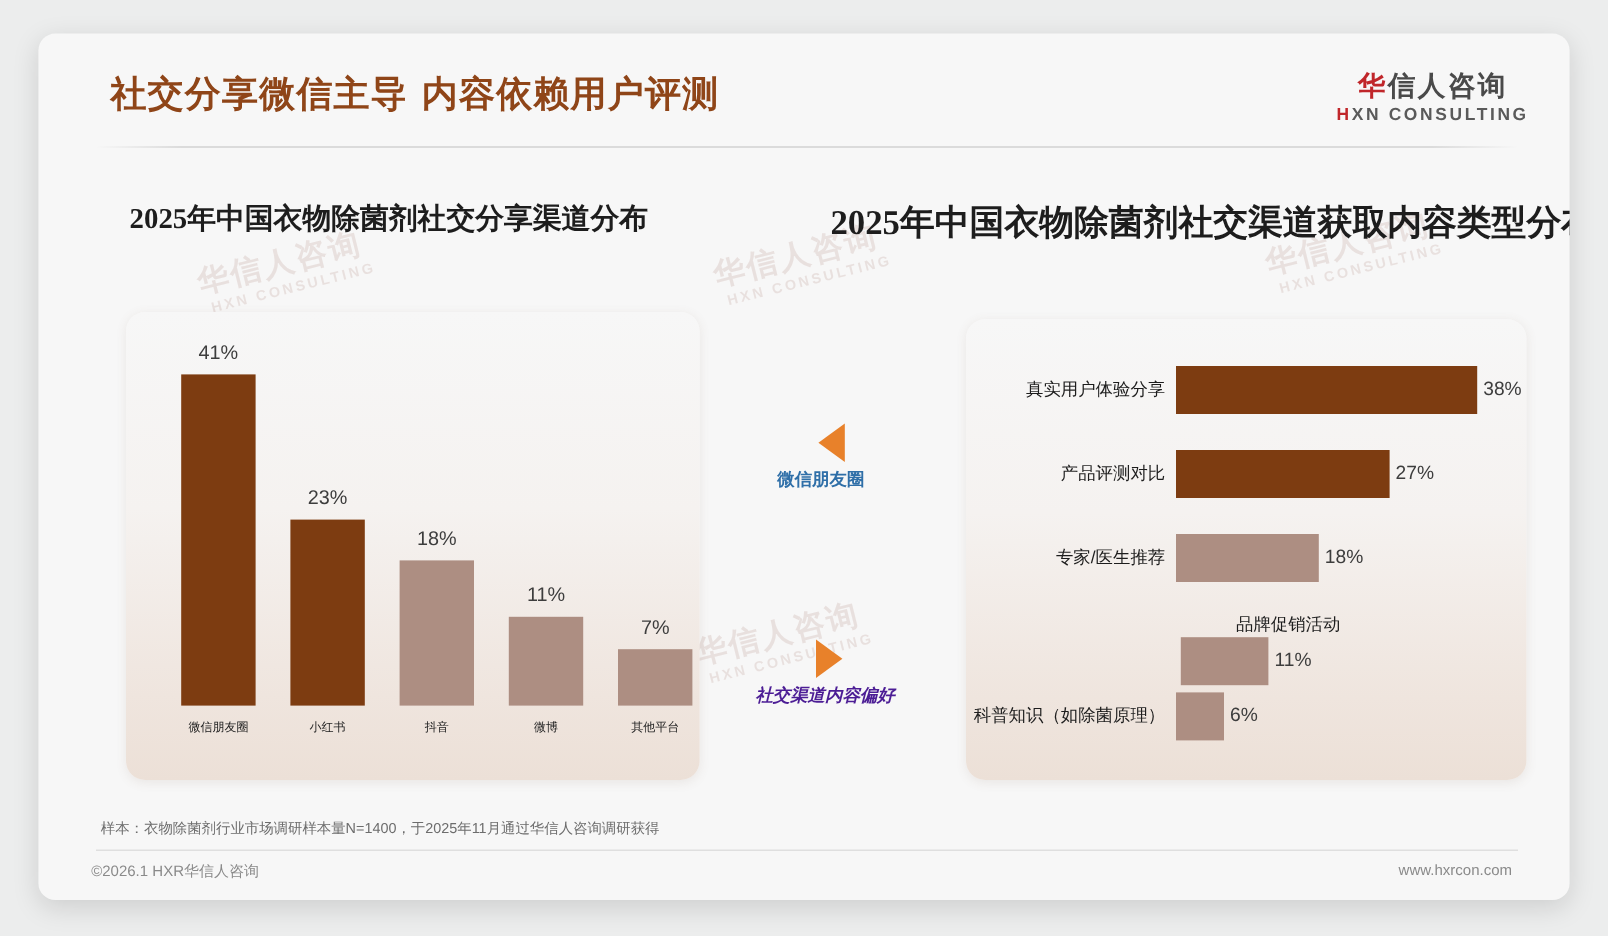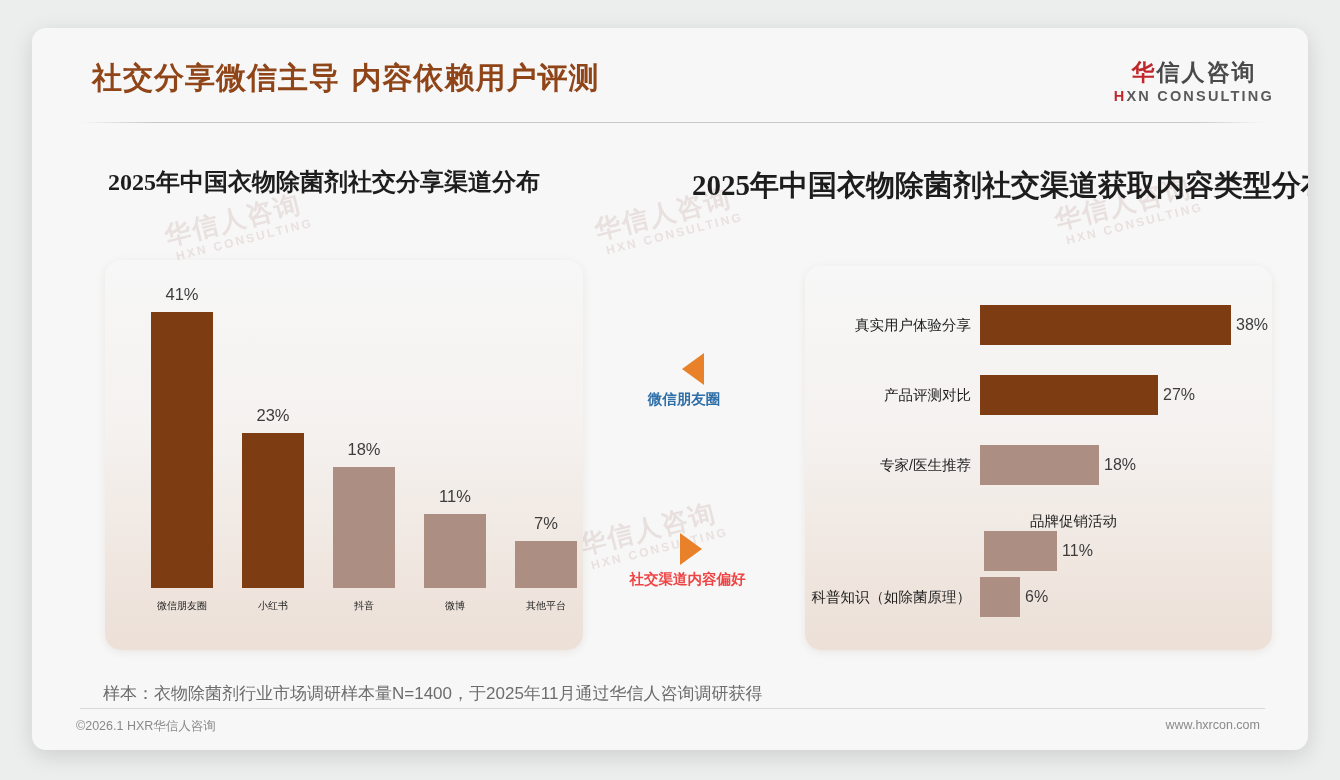--- a/index.html
+++ b/index.html
@@ -231,28 +231,28 @@
     font-family: "DejaVu Serif", "Liberation Serif", serif;
     font-weight: bold;
     font-size: 14.5px;
     white-space: nowrap;
   }
   #ann-1 { left: 562px; top: 325px; width: 180px; }
   #ann-1 .tri { margin-left: 88px; }
   #ann-1 .ann-text { color: #2f6fa8; }
   #ann-2 { left: 548px; top: 505px; width: 215px; }
   #ann-2 .tri { margin-left: 100px; }
-  #ann-2 .ann-text { color: #ef4444; }
+  #ann-2 .ann-text { color: #4c1d95; font-style: italic; }
 
   
   #footnote {
     position: absolute;
-    left: 71px;
+    left: 52px;
     top: 654px;
-    font-size: 17px;
+    font-size: 12px;
     color: #6d6d6d;
     white-space: nowrap;
   }
   #footer-divider {
     position: absolute;
     left: 48px;
     top: 680px;
     width: 1185px;
     height: 1px;
     background: #d9d9d9;

